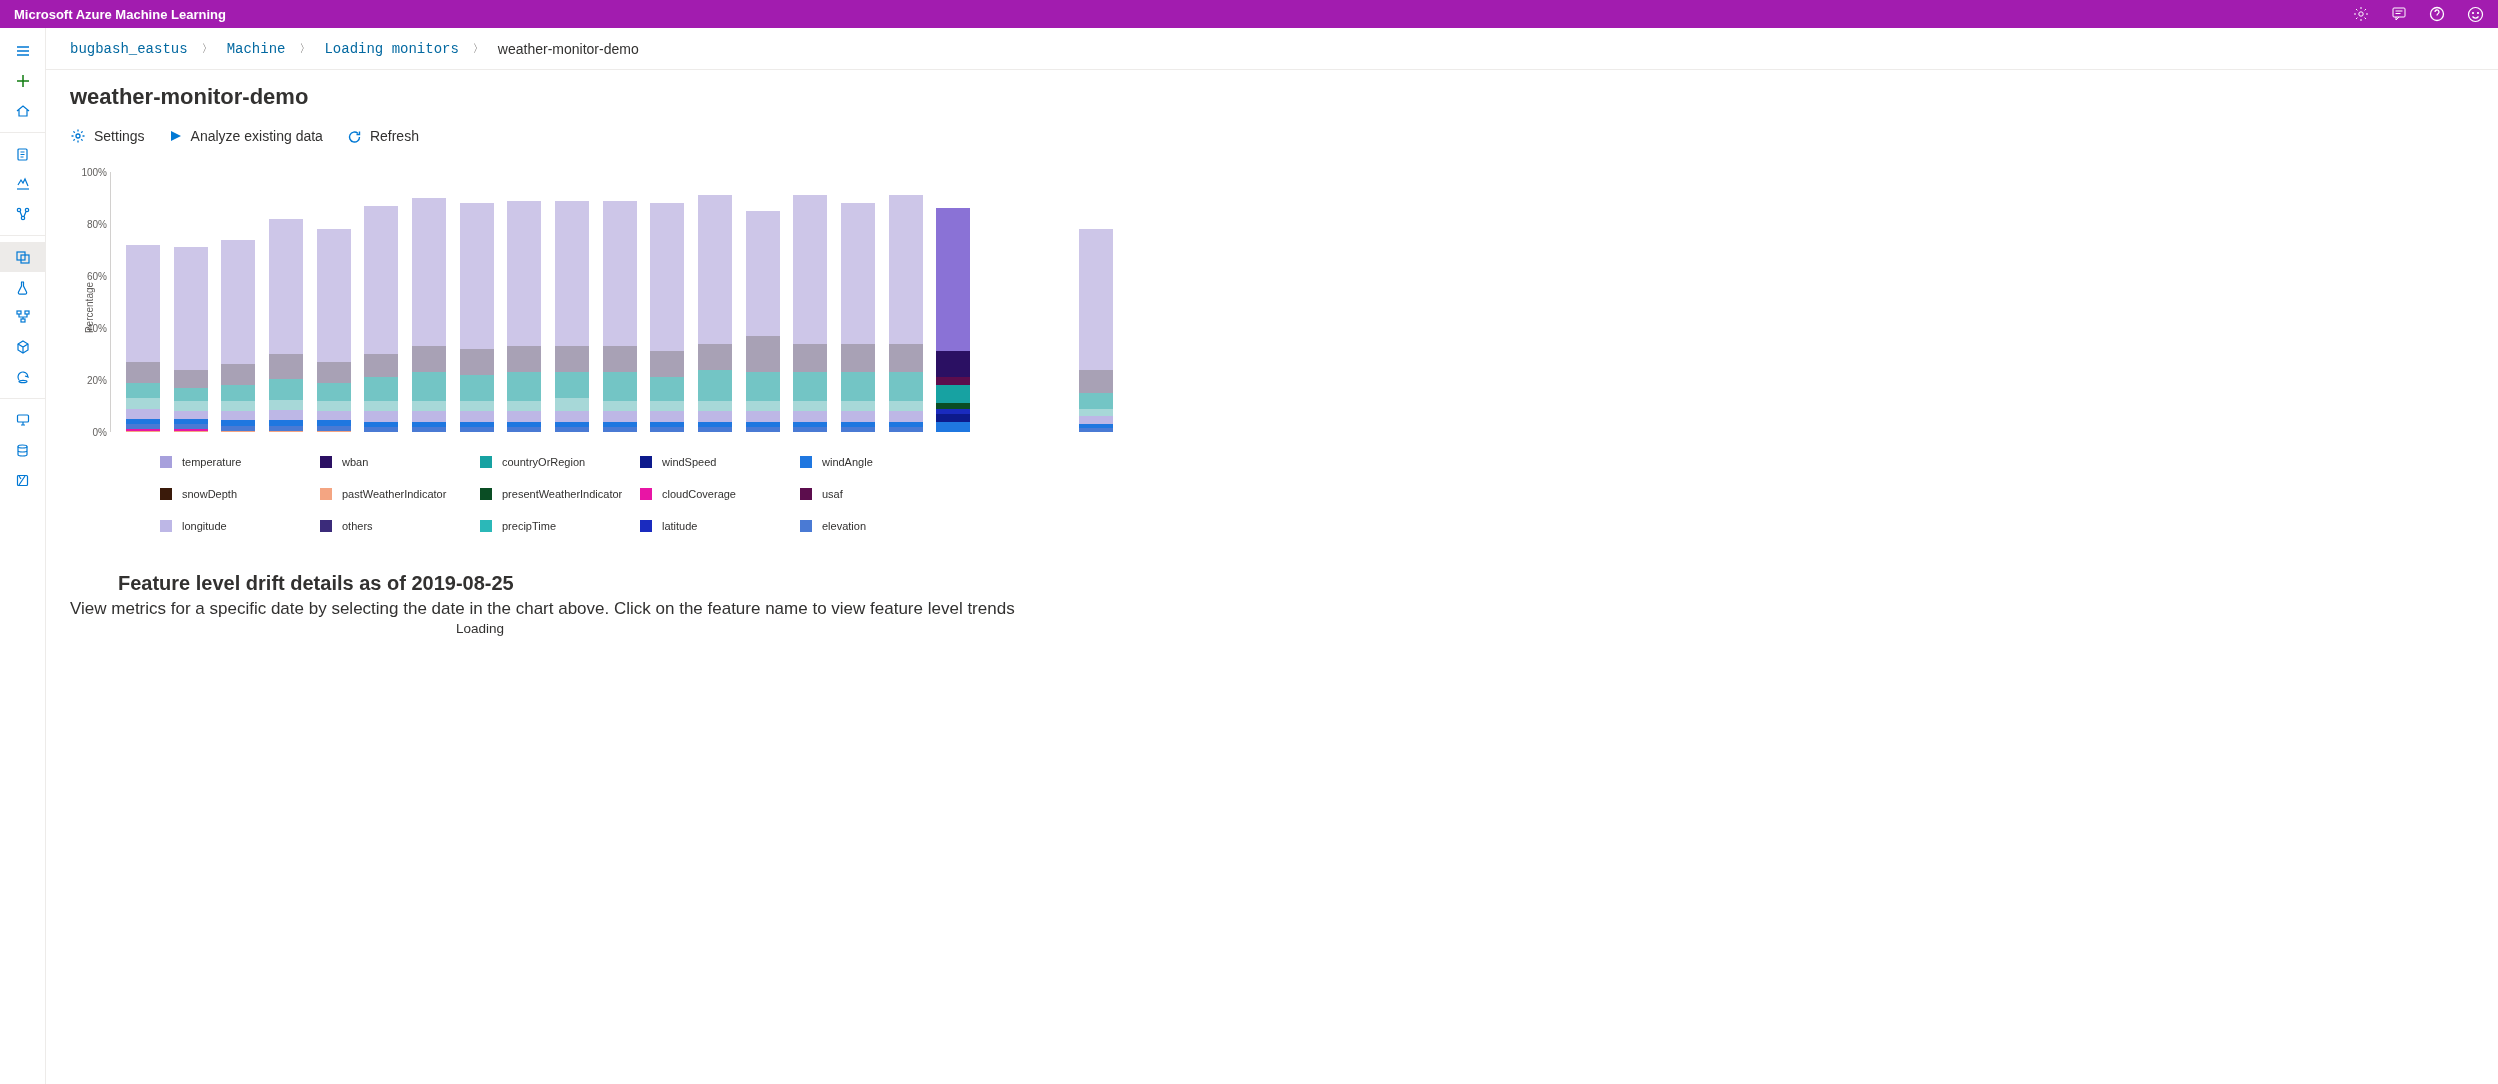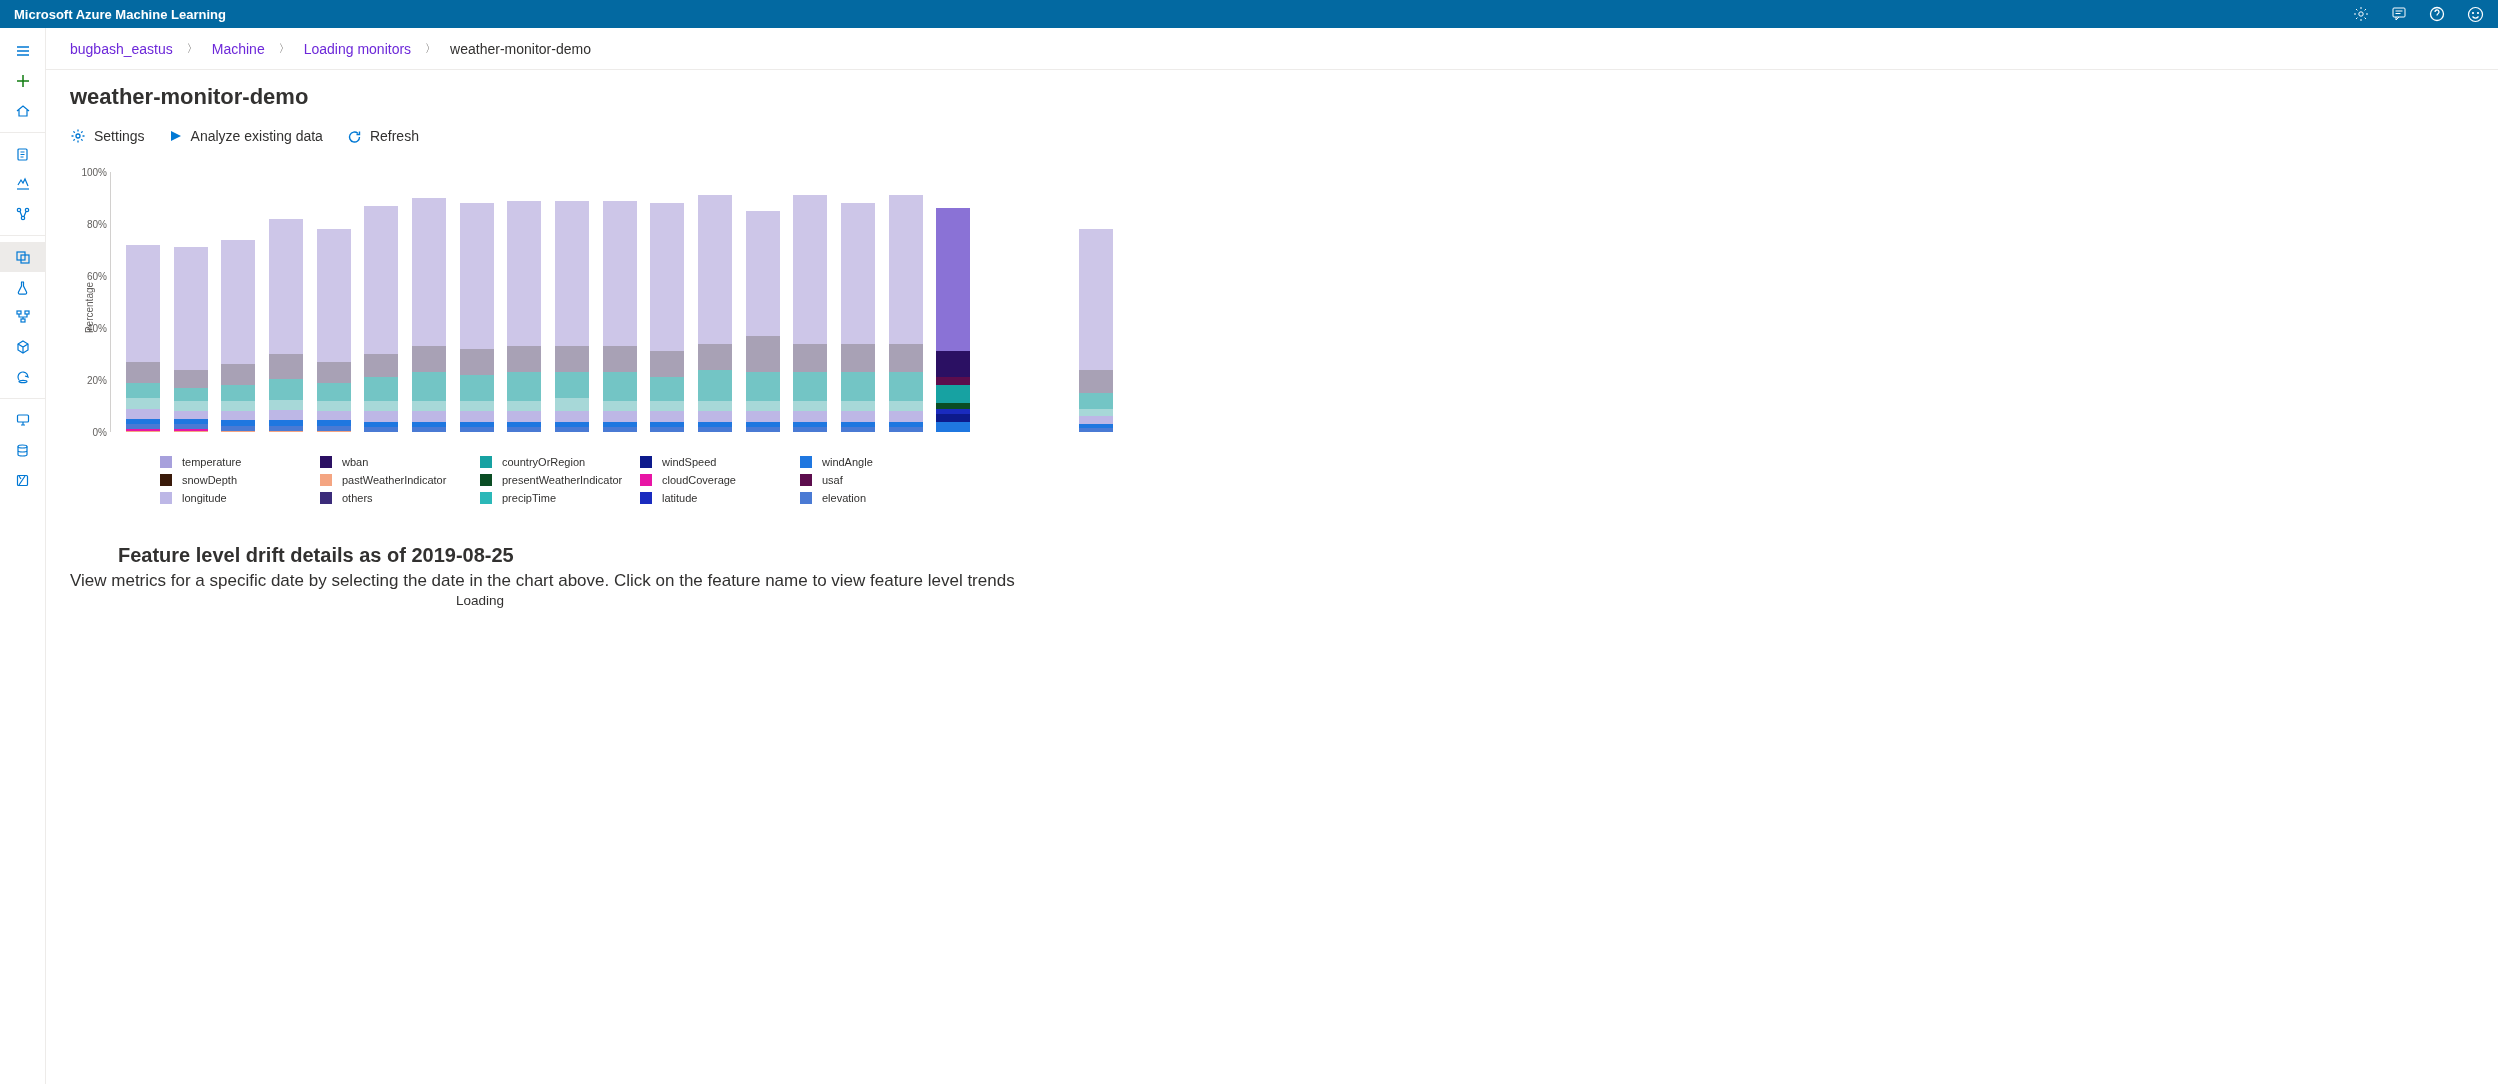--- a/index.html
+++ b/index.html
@@ -1,34 +1,34 @@
 <!DOCTYPE html>
 <html><head>
 <meta charset="utf-8">
 <style>
 * { box-sizing: border-box; margin: 0; padding: 0; }
 body { font-family: "Segoe UI", sans-serif; font-size: 13px; color: #323130; background: #fff; }
 
-.topbar { background: #0369a1; color: #fff; height: 28px; display: flex; align-items: center; padding: 0 14px; justify-content: space-between; gap: 35px; }
+.topbar { background: #a21caf; color: #fff; height: 28px; display: flex; align-items: center; padding: 0 14px; justify-content: space-between; gap: 35px; }
 .topbar-title { font-weight: 600; font-size: 13px; }
 .topbar-icons { display: flex; gap: 22px; }
 .topbar-icons span { cursor: pointer; display: inline-flex; align-items: center; }
 
 .shell { display: flex; height: calc(100vh - 28px); }
 
 .sidebar { width: 46px; border-right: 1px solid #edebe9; display: flex; flex-direction: column; align-items: center; padding-top: 8px; }
 .sidebar .sb-item { width: 46px; height: 30px; display: flex; align-items: center; justify-content: center; cursor: pointer; color: #0078d4; }
 .sidebar .sb-item.green { color: #107c10; }
 .sidebar .sb-item.selected { background: #edebe9; }
 .sidebar .sb-div { height: 1px; width: 100%; background: #edebe9; margin: 6px 0; }
 
 .main { flex: 1; overflow: auto; }
 
 .breadcrumb { height: 42px; border-bottom: 1px solid #edebe9; display: flex; align-items: center; padding: 0 24px; gap: 14px; font-size: 14px; }
-.breadcrumb a { color: #6d28d9; text-decoration: none; cursor: pointer; }
+.breadcrumb a { color: #0369a1; text-decoration: none; cursor: pointer; font-family: Liberation Mono, monospace; }
 .breadcrumb .chev { color: #605e5c; font-size: 11px; }
 .breadcrumb .current { color: #323130; }
 
 .content { padding: 14px 24px; }
 .page-title { font-size: 22px; font-weight: 600; margin-bottom: 18px; }
 
 .toolbar { display: flex; gap: 24px; align-items: center; margin-bottom: 28px; }
 .tool-btn { display: flex; align-items: center; gap: 8px; color: #323130; cursor: pointer; font-size: 14px; }
 .tool-btn .ico { color: #0078d4; display: inline-flex; }
 
@@ -37,21 +37,21 @@
 .chart-grid { position: relative; height: 260px; border-left: 1px solid #d2d0ce; }
 .grid-line { position: absolute; left: 0; right: 0; display: flex; align-items: center; }
 .grid-line .tick { position: absolute; left: -38px; font-size: 10px; color: #605e5c; width: 34px; text-align: right; }
 .bars { position: absolute; left: 8px; right: 0; bottom: 0; top: 0; display: flex; gap: 0; align-items: flex-end; }
 .bar-col { width: 50.5px; display: flex; flex-direction: column-reverse; align-items: center; }
 .bar-col .stack { width: 34px; display: flex; flex-direction: column-reverse; }
 .seg { width: 100%; }
 .xaxis { position: relative; height: 16px; margin-top: 4px; }
 .xaxis .xt { position: absolute; font-size: 10px; color: #605e5c; }
 
-.legend { margin-top: 24px; margin-left: 50px; display: grid; grid-template-columns: repeat(5, 160px); row-gap: 6px; font-size: 11px; }
+.legend { margin-top: 24px; margin-left: 50px; display: grid; grid-template-columns: repeat(5, 160px); row-gap: 20px; font-size: 11px; }
 .legend-item { display: flex; align-items: center; gap: 10px; cursor: pointer; }
 .legend-sw { width: 12px; height: 12px; }
 
 .section-h { font-size: 20px; font-weight: 600; margin-top: 40px; margin-left: 48px; }
 .section-sub { font-size: 17px; color: #323130; margin-top: 4px; }
 .loading { text-align: center; margin-top: 2px; font-size: 13.5px; width: 820px; }
 
 </style>
 </head>
 <body>

